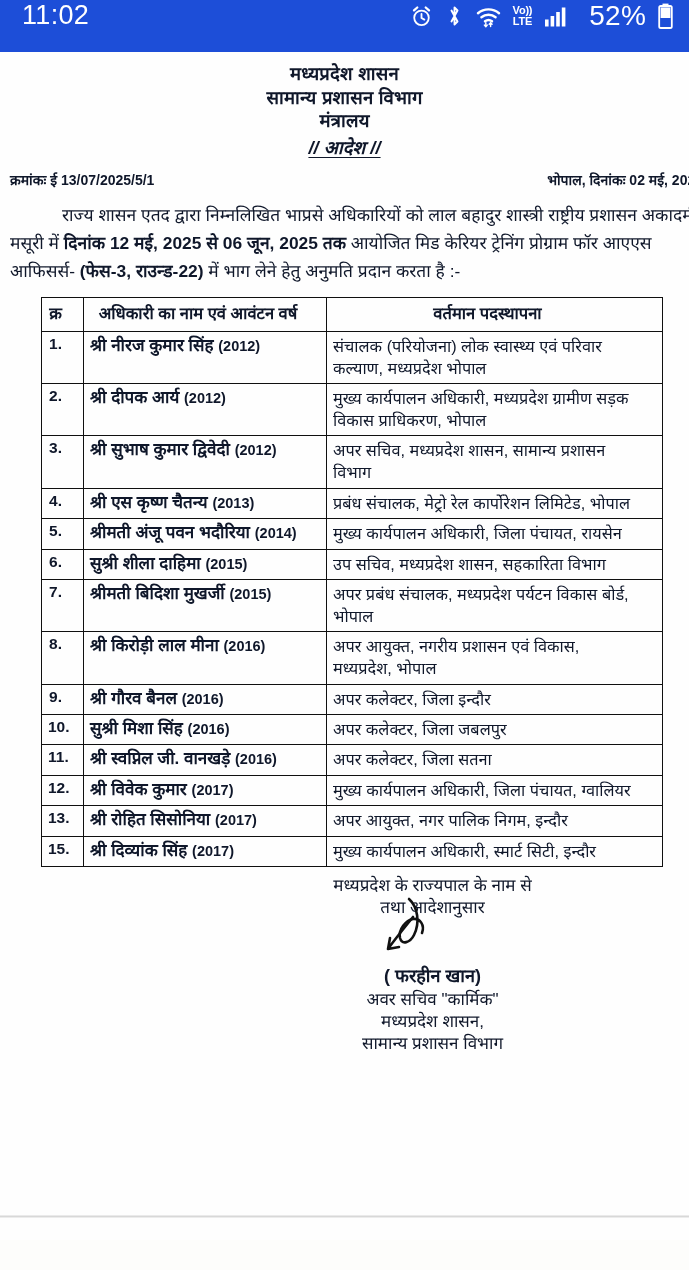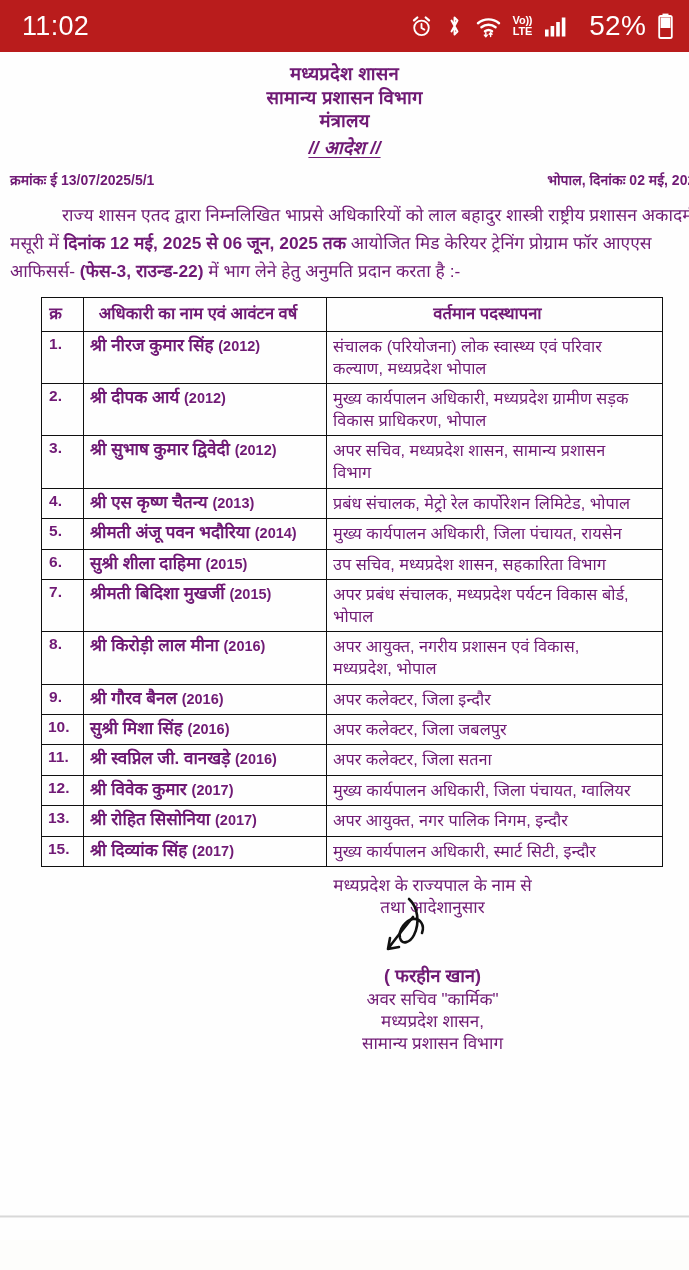--- a/index.html
+++ b/index.html
@@ -18,23 +18,23 @@
     background: #fdfdfb;
     overflow: hidden;
   }
 
   
   .statusbar {
     position: absolute;
     top: 0; left: 0;
     width: 689px;
     height: 52px;
-    background: #b91c1c;
+    background: #1d4ed8;
     display: flex;
-    align-items: center;
+    align-items: flex-start;
     justify-content: space-between;
     padding: 0 16px 0 22px;
   }
   .status-time {
     color: #ffffff;
     font-size: 27px;
     letter-spacing: 0.3px;
     font-family: "Liberation Sans", sans-serif;
   }
   .status-icons {
@@ -59,21 +59,21 @@
   .volte-wrap .v1 { font-size: 11px; font-weight: bold; letter-spacing: -0.2px;}
   .volte-wrap .v2 { font-size: 11px; font-weight: bold; letter-spacing: -0.2px;}
 
   
   .sheet {
     position: absolute;
     top: 52px; left: 0;
     width: 689px;
     height: 1188px;
     background: #fefefe;
-    color: #701a75;
+    color: #0f172a;
     font-family: "Liberation Sans", "DejaVu Sans", sans-serif;
   }
 
   .doc-header {
     text-align: center;
     padding-top: 10px;
     line-height: 1.28;
   }
   .doc-header .hline {
     font-size: 18.5px;

